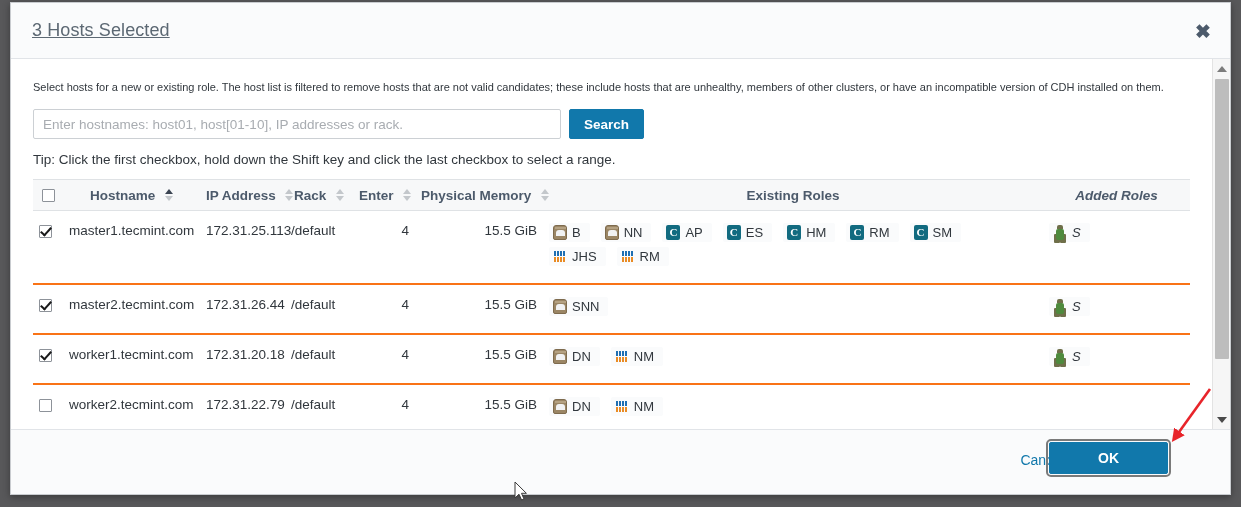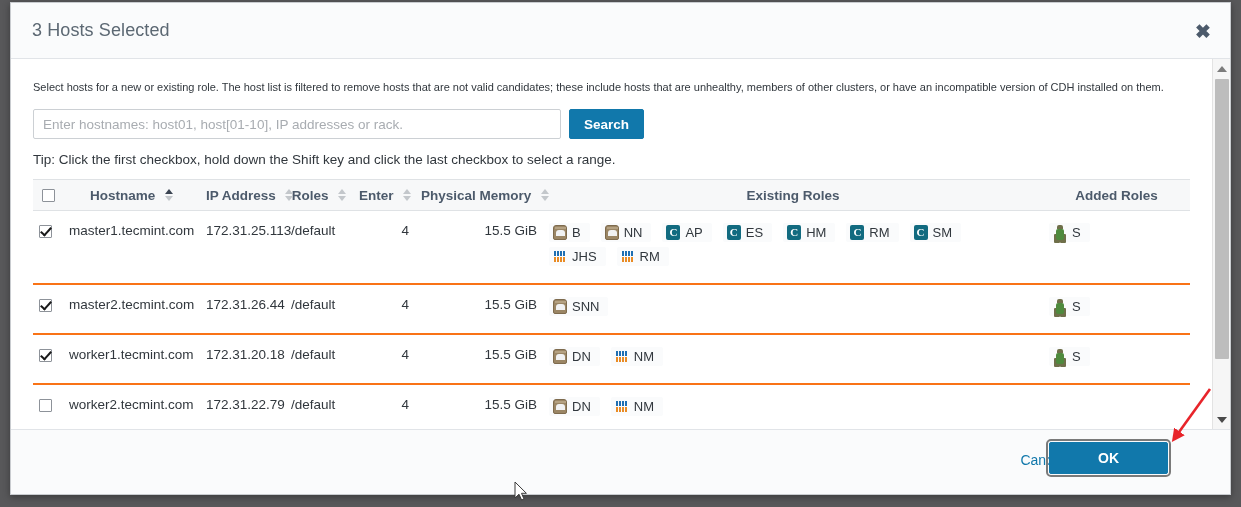--- a/index.html
+++ b/index.html
@@ -38,20 +38,21 @@
     box-sizing: border-box;
   }
   .modal-title {
     position: absolute;
     left: 21px;
     top: 17px;
     font-size: 18px;
     color: #5c6873;
     font-weight: 400;
     letter-spacing: .1px;
+    text-decoration: underline;
   }
   .close-btn {
     position: absolute;
     right: 14px;
     top: 16px;
     width: 26px;
     height: 26px;
     line-height: 26px;
     text-align: center;
     font-size: 19px;
@@ -155,21 +156,21 @@
     vertical-align: top;
     box-sizing: border-box;
   }
   .col-cb    { width: 30px; }
   .col-host  { width: 137px; }
   .col-ip    { width: 85px; }
   .col-rack  { width: 68px; }
   .col-cores { width: 62px; text-align: right; }
   .col-mem   { width: 128px; text-align: right; }
   .col-exist { width: 500px; }
-  .col-added { width: 147px; }
+  .col-added { width: 147px; font-style: italic; }
 
   th.num, td.num { text-align: right; padding-right: 18px; }
   th.num .sorter, th .sorter { vertical-align: middle; }
   th.right-label { text-align: right; }
 
   
   .cb {
     display: inline-block;
     width: 13px;
     height: 13px;
@@ -441,21 +442,21 @@
               </th>
               <th class="col-host">
                 <span>Hostname</span>
                 <span class="sorter asc"><i class="up"></i><i class="dn"></i></span>
               </th>
               <th class="col-ip">
                 <span>IP Address</span>
                 <span class="sorter"><i class="up"></i><i class="dn"></i></span>
               </th>
               <th class="col-rack">
-                <span>Roles</span>
+                <span>Rack</span>
                 <span class="sorter"><i class="up"></i><i class="dn"></i></span>
               </th>
               <th class="col-cores">
                 <span>Enter</span>
                 <span class="sorter"><i class="up"></i><i class="dn"></i></span>
               </th>
               <th class="col-mem">
                 <span>Physical Memory</span>
                 <span class="sorter"><i class="up"></i><i class="dn"></i></span>
               </th>

